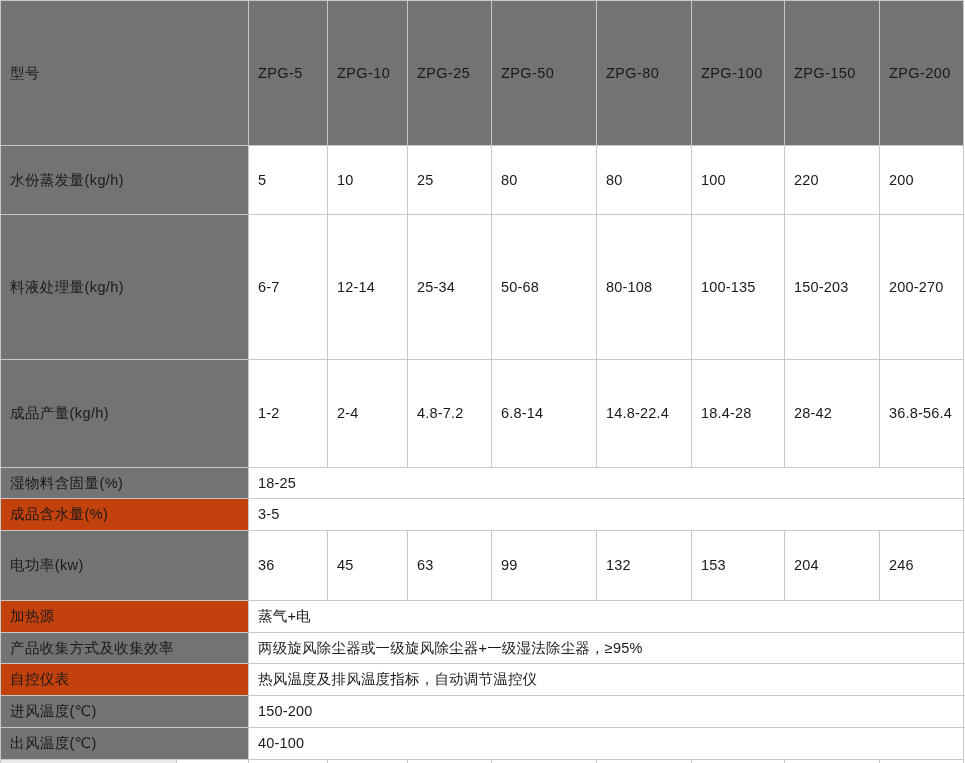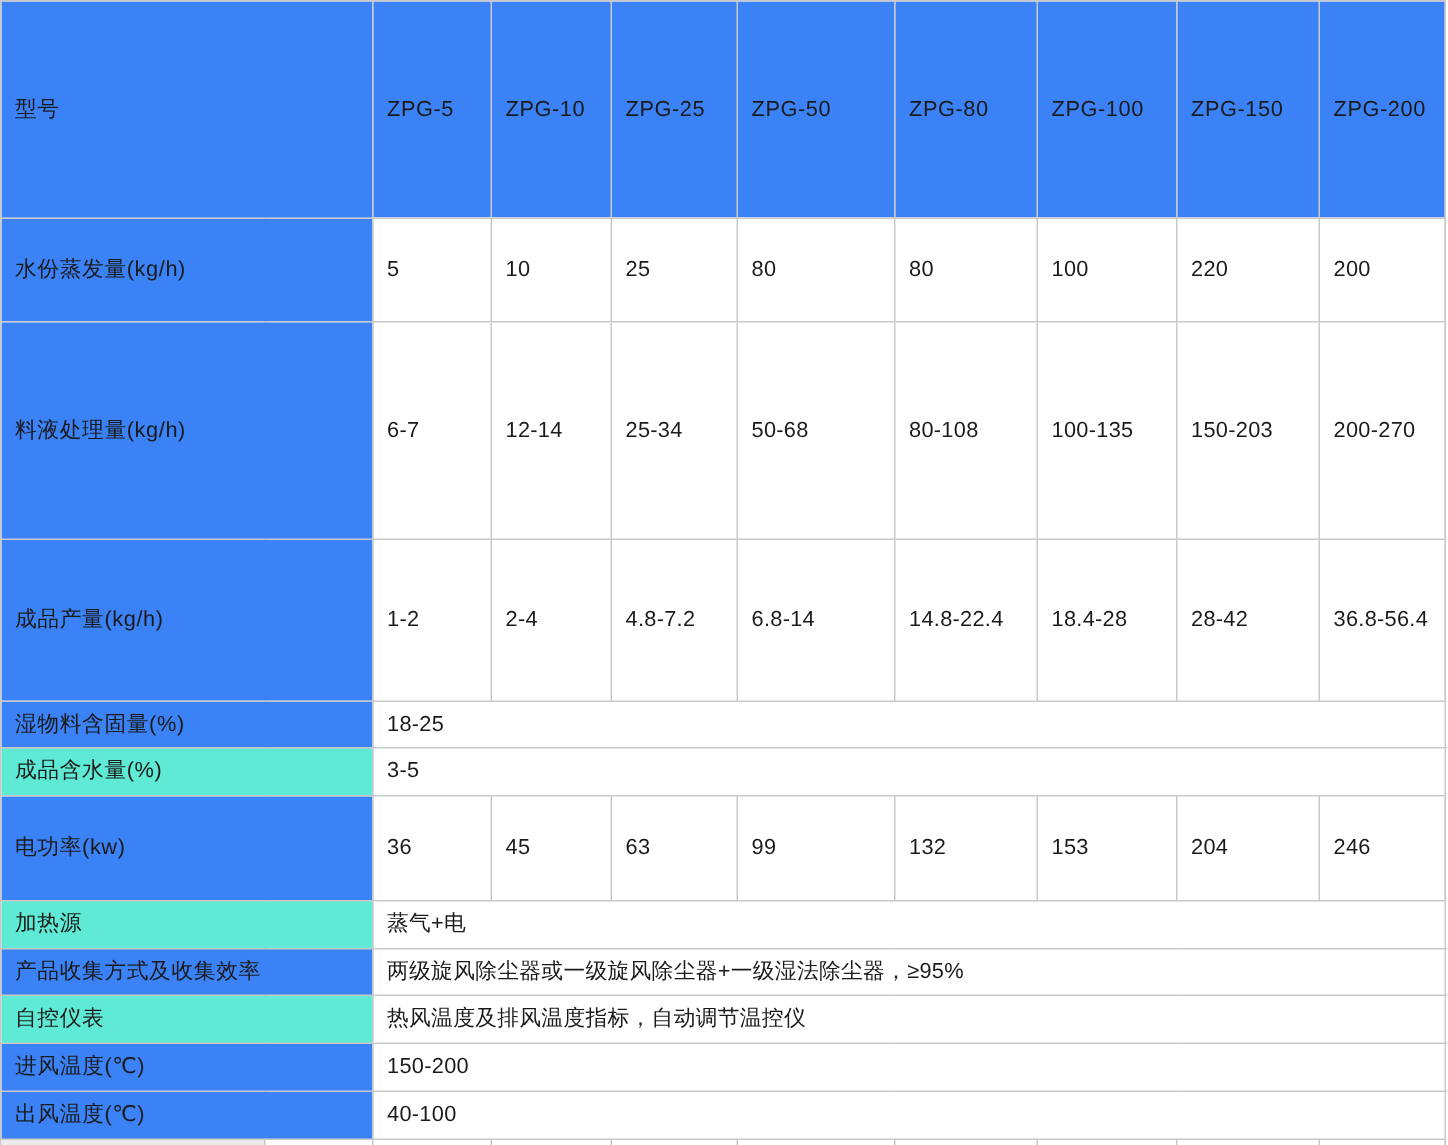--- a/index.html
+++ b/index.html
@@ -26,28 +26,28 @@
   table.spec td {
     border: 1px solid #c9c9c9;
     font-size: 14.5px;
     line-height: 1.3;
     padding: 6px 9px;
     vertical-align: middle;
     word-break: break-word;
   }
   
   td.label {
-    background: #3b82f6;
+    background: #737373;
     color: #1a1a1a;
     font-size: 14.5px;
     letter-spacing: 0.4px;
     padding-left: 10px;
   }
   td.label.plain {
-    background: #5eead4;
+    background: #c2410c;
   }
   td.value {
     background: #ffffff;
     letter-spacing: 0.2px;
   }
   td.sub {
     background: #ffffff;
     text-align: center;
     letter-spacing: 2px;
   }

